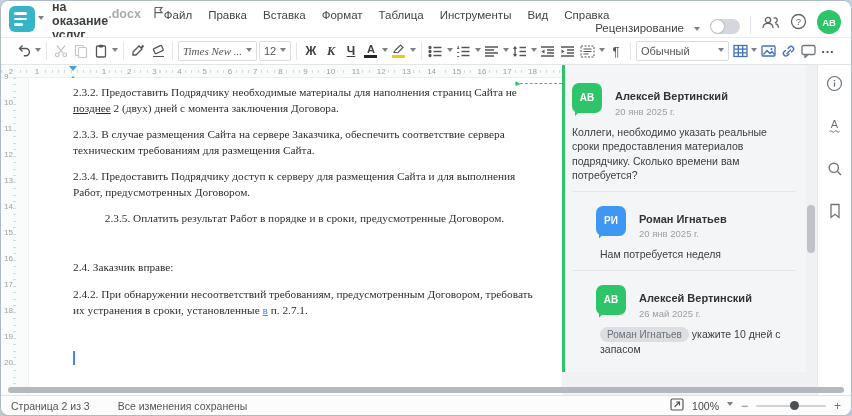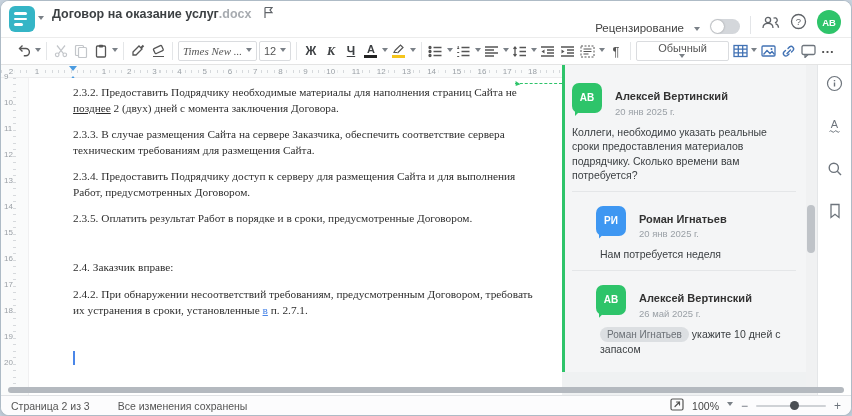--- a/index.html
+++ b/index.html
@@ -36,21 +36,21 @@
   .tb svg{display:block}
   .tb.disabled{color:#c3c6ca}
   .tdiv{width:1px;height:18px;background:#e4e6e8;margin:0 3px;flex:0 0 auto;}
   .tb-text{font-size:12px;color:#3d4043;font-weight:bold;width:17px;}
   .ital{font-style:italic;font-family:"Liberation Serif",serif;}
   .undl{text-decoration:underline;}
   .font-box{display:inline-flex;align-items:center;justify-content:space-between;border:1px solid #dadcdf;border-radius:2px;
             height:20px;padding:0 4px;color:#555;}
   .font-name{width:88px;font-size:11px;font-style:italic;font-family:"Liberation Serif",serif;}
   .font-size{width:35px;font-size:11px;}
-  .style-box{width:104px;font-size:11px;flex-direction:column;}
+  .style-box{width:104px;font-size:11px;}
   .colbtn{display:inline-flex;flex-direction:column;align-items:center;justify-content:center;line-height:1;}
   .colbtn .bar{width:13px;height:3px;margin-top:1px;}
   .pilcrow{font-size:13px;color:#555;}
   .more-dots{font-size:13px;color:#555;letter-spacing:1px;font-weight:bold;}
 
   
   .content{flex:1;display:flex;min-height:0;position:relative;}
   .doc-col{flex:1;display:flex;flex-direction:column;min-width:0;}
   .hruler{height:13px;background:#fafbfb;border-bottom:1px solid #ededee;position:relative;flex:0 0 auto;
           background-image:repeating-linear-gradient(to right,#d6d9dc 0,#d6d9dc 1px,transparent 1px,transparent 6.34px);
@@ -123,20 +123,30 @@
     <div class="title-col">
       <div class="title-row">
         <span class="doc-title">Договор на оказание услуг</span>
         <span class="doc-ext">.docx</span>
         <span class="flag">
           <svg width="11" height="13" viewBox="0 0 11 13">
               <path d="M2 1.5 V12 M2 1.5 h7 l-2 2.6 2 2.6 h-7" fill="none" stroke="#5f6368" stroke-width="1.2"></path>
             </svg>
         </span>
       </div>
+      <div class="menu-row">
+          <span>Файл</span>
+          <span>Правка</span>
+          <span>Вставка</span>
+          <span>Формат</span>
+          <span>Таблица</span>
+          <span>Инструменты</span>
+          <span>Вид</span>
+          <span>Справка</span>
+        </div>
     </div>
     <div class="top-right">
       <span class="review-lbl">Рецензирование</span>
       <span class="caret"></span>
       <div class="toggle">
           <i></i>
         </div>
       <div class="vdiv-top"></div>
       <span>
         <svg width="19" height="15" viewBox="0 0 19 15" fill="none" stroke="#5f6368" stroke-width="1.3">
@@ -358,21 +368,21 @@
                 <div class="line"><span class="run anchor">позднее</span><span class="run"> 2 (двух) дней с момента заключения Договора.</span></div>
               </div>
               <div class="para" style="margin-bottom: 10px;">
                 <div class="line"><span class="run">2.3.3. В случае размещения Сайта на сервере Заказчика, обеспечить соответствие сервера</span></div>
                 <div class="line"><span class="run">техническим требованиям для размещения Сайта.</span></div>
               </div>
               <div class="para" style="margin-bottom: 10px;">
                 <div class="line"><span class="run">2.3.4. Предоставить Подрядчику доступ к серверу для размещения Сайта и для выполнения</span></div>
                 <div class="line"><span class="run">Работ, предусмотренных Договором.</span></div>
               </div>
-              <div class="para" style="margin-bottom: 33px;">
+              <div class="para" style="margin-bottom: 33px; text-align: center;">
                 <div class="line"><span class="run">2.3.5. Оплатить результат Работ в порядке и в сроки, предусмотренные Договором.</span></div>
               </div>
               <div class="para" style="margin-bottom: 11px;">
                 <div class="line"><span class="run">2.4. Заказчик вправе:</span></div>
               </div>
               <div class="para" style="margin-bottom: 0px;">
                 <div class="line"><span class="run">2.4.2. При обнаружении несоответствий требованиям, предусмотренным Договором, требовать</span></div>
                 <div class="line"><span class="run">их устранения в сроки, установленные </span><span class="run collab">в</span><span class="run"> п. 2.7.1.</span></div>
               </div>
             </div>

